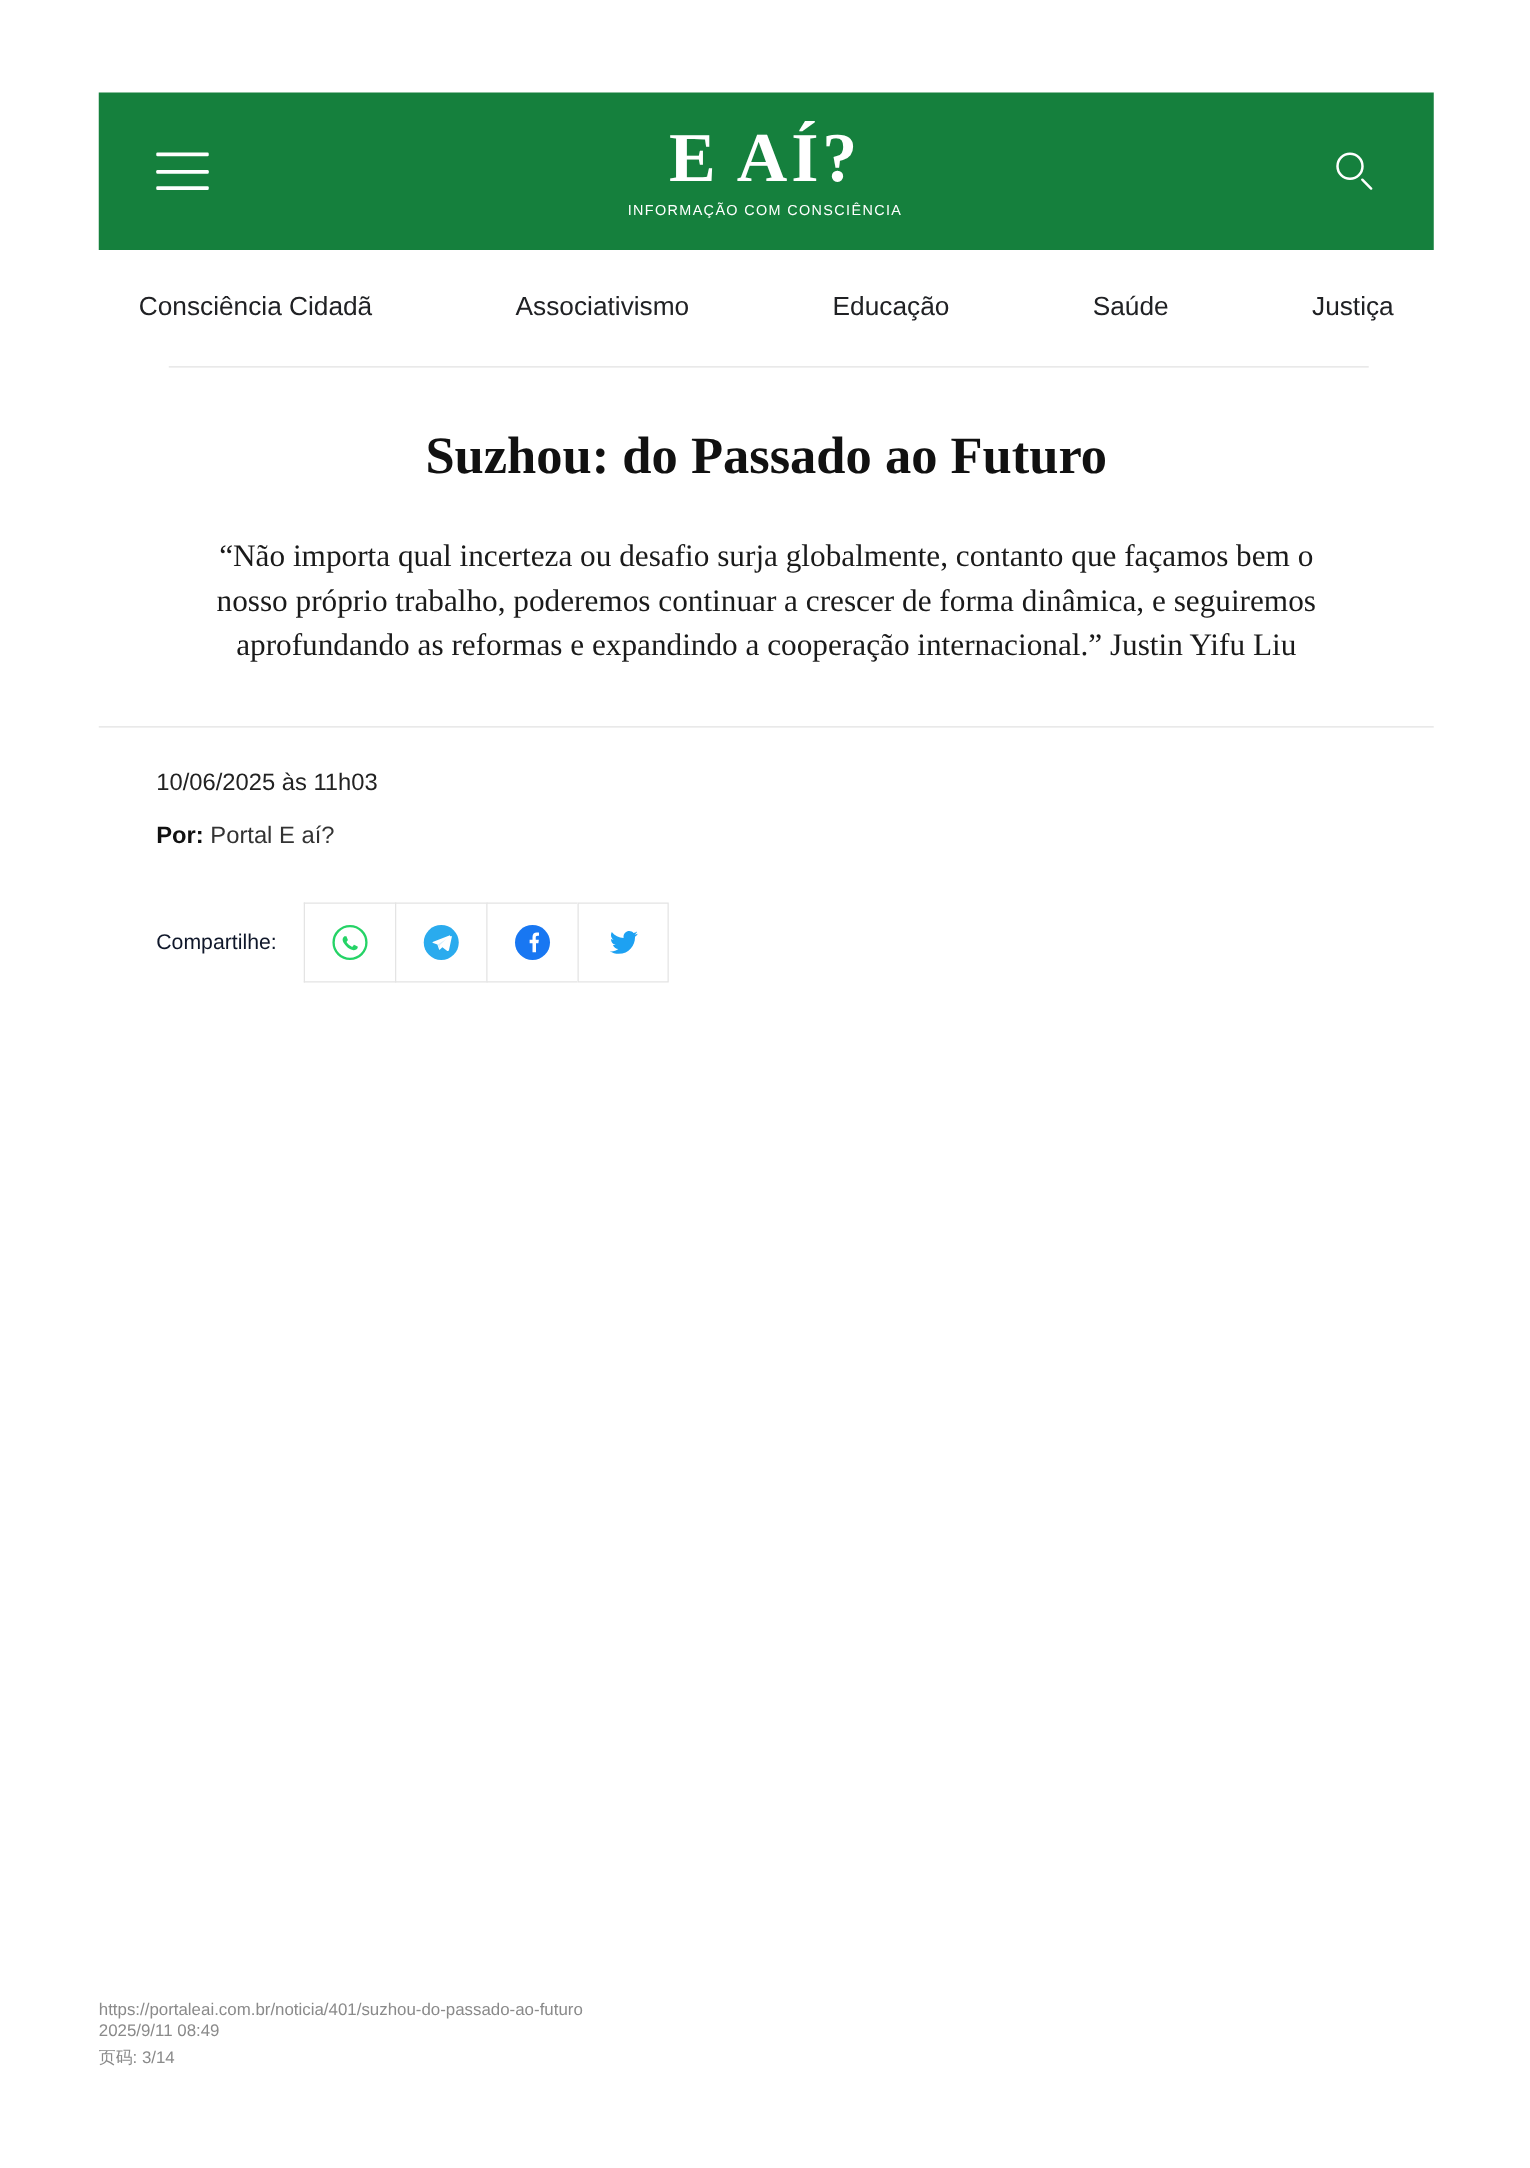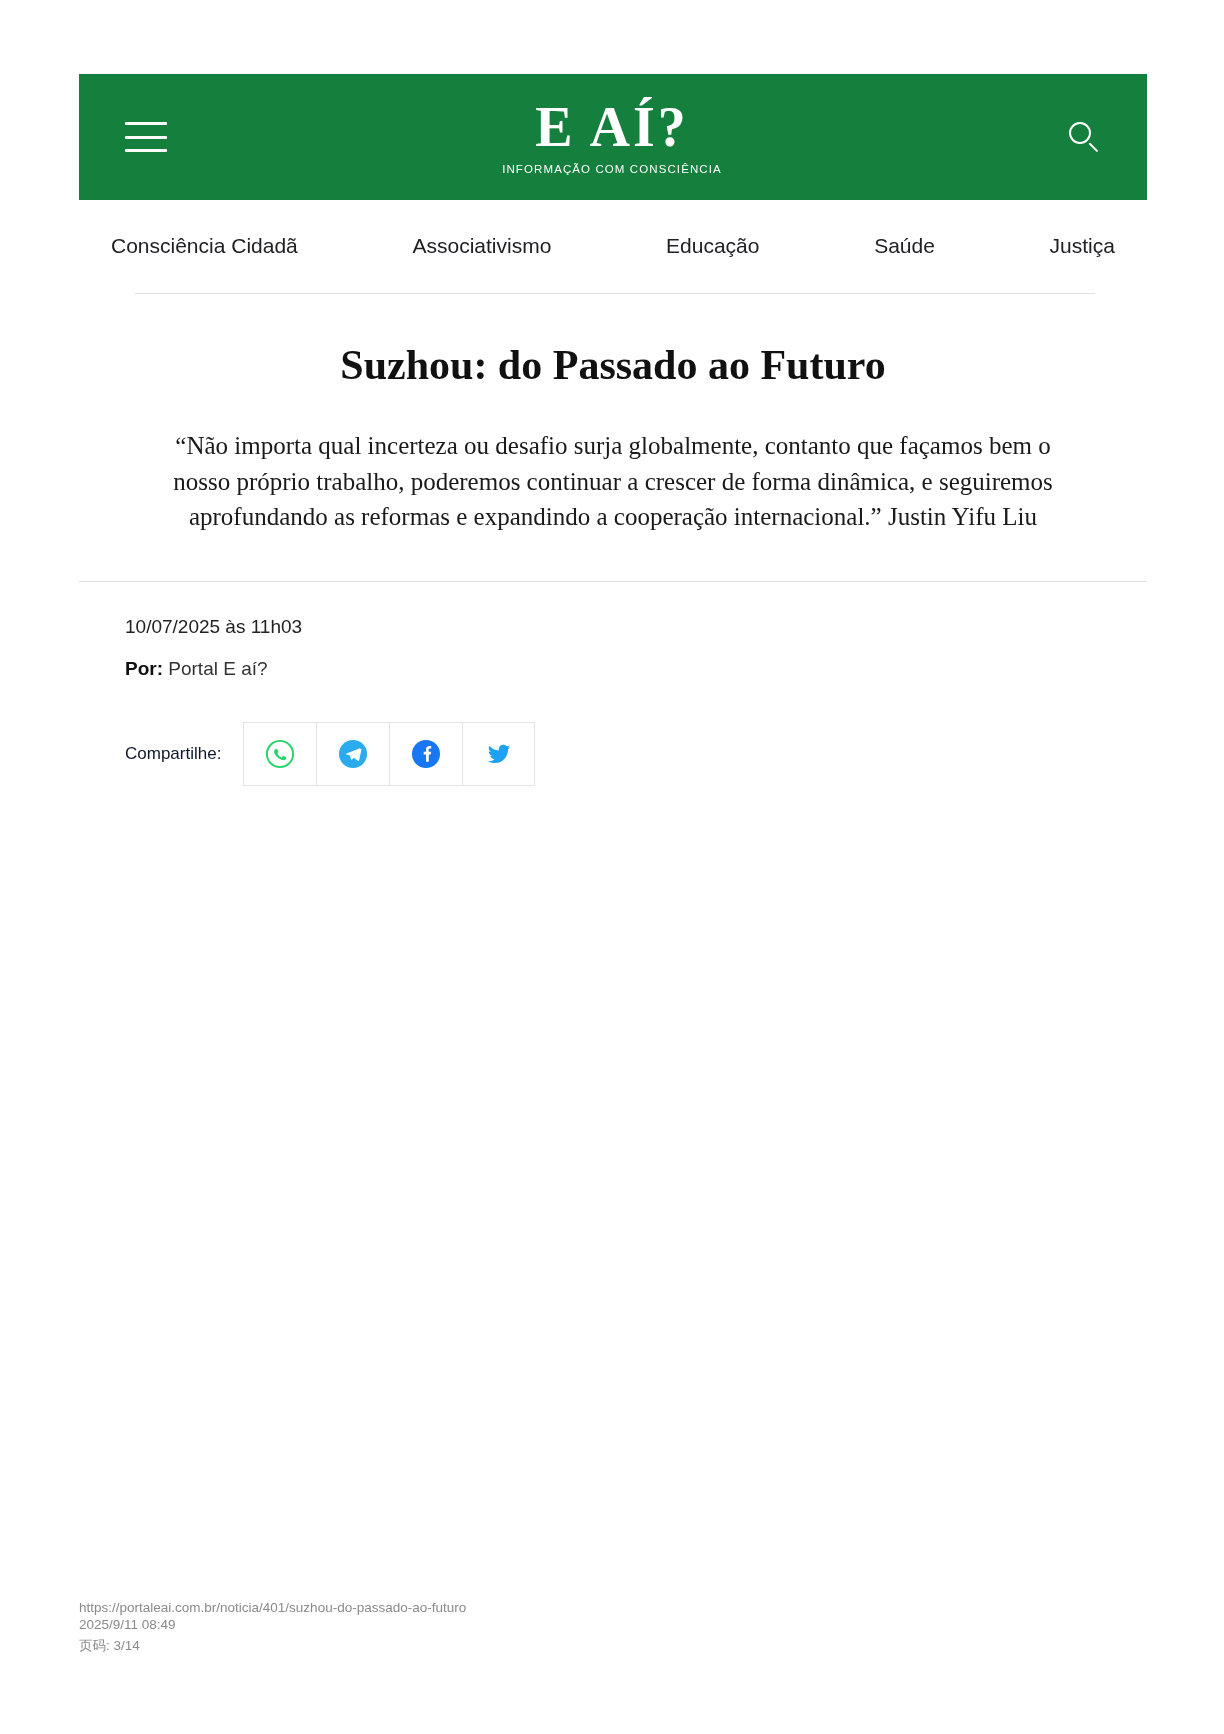--- a/index.html
+++ b/index.html
@@ -239,21 +239,21 @@
     <div class="nav-item">Justiça</div>
   </div>
   <div class="nav-rule"></div>
 
   <div class="article">
     <h1 class="headline">Suzhou: do Passado ao Futuro</h1>
     <div class="lede">“Não importa qual incerteza ou desafio surja globalmente, contanto que façamos bem o nosso próprio trabalho, poderemos continuar a crescer de forma dinâmica, e seguiremos aprofundando as reformas e expandindo a cooperação internacional.” Justin Yifu Liu</div>
     <div class="divider"></div>
 
     <div class="meta">
-      <div class="meta-date">10/07/2025 às 11h03</div>
+      <div class="meta-date">10/06/2025 às 11h03</div>
       <div class="meta-author">
         <b>Por:</b>
         <span>Portal E aí?</span>
       </div>
     </div>
 
     <div class="share">
       <div class="share-label">Compartilhe:</div>
       <div class="share-list">
 

